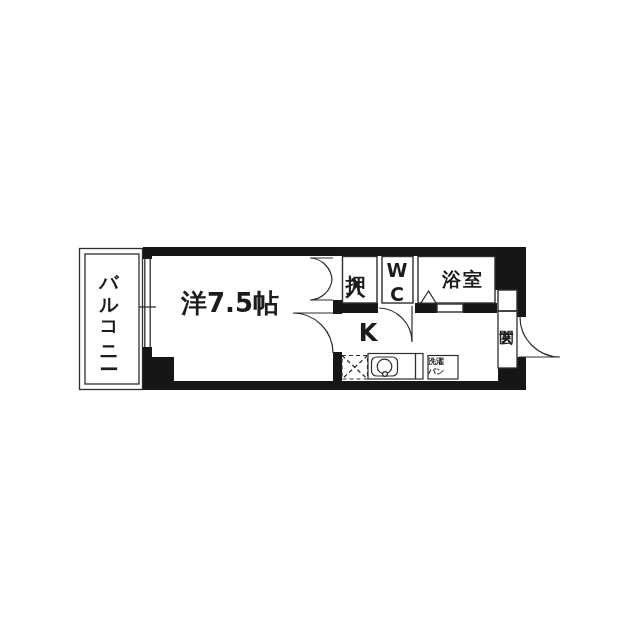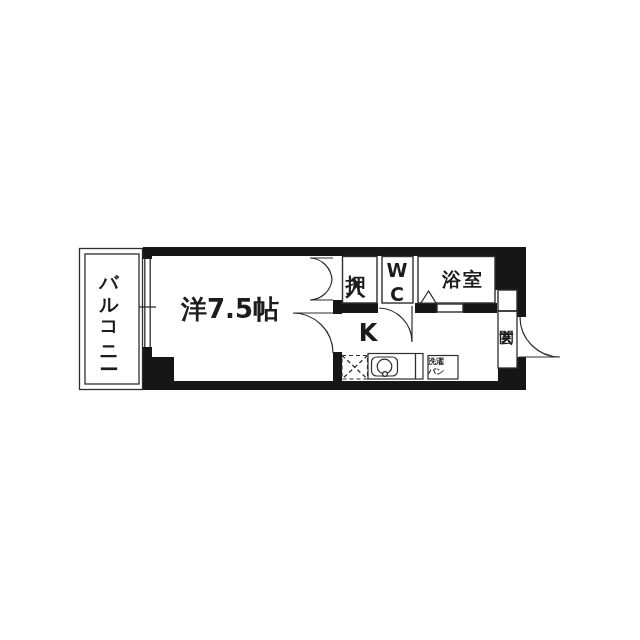--- a/index.html
+++ b/index.html
@@ -33,21 +33,21 @@
   .label {
     position: absolute;
     color: var(--text);
     font-weight: 600;
     white-space: nowrap;
   }
   .v { writing-mode: vertical-rl; }
   .vu { writing-mode: vertical-rl; text-orientation: upright; }
 
   .balcony-label  { left: 100px; top: 260px; width: 23px; height: 124px; font-size: 19px; letter-spacing: 3px; }
-  .room-label     { left: 150px; top: 294px; width: 160px; text-align: center; font-size: 26px; line-height: 30px; }
+  .room-label     { left: 150px; top: 288px; width: 160px; text-align: center; font-size: 26px; line-height: 30px; }
   .closet-label   { left: 349px; top: 259px; width: 21px; height: 45px; font-size: 20px; letter-spacing: 1px; }
   .wc-label       { left: 388px; top: 259px; width: 20px; height: 45px; font-size: 19px; letter-spacing: 2px; }
   .bath-label     { left: 418px; top: 268px; width: 90px; text-align: center; font-size: 19px; letter-spacing: 2px; line-height: 22px; }
   .kitchen-label  { left: 348px; top: 320px; width: 40px; text-align: center; font-size: 24px; line-height: 27px; }
   .entrance-label { left: 500px; top: 318px; width: 16px; height: 50px; font-size: 14px; letter-spacing: 1px; }
   .washer-label   { left: 428px; top: 357px; width: 16px; text-align: center; font-size: 8px; line-height: 9.5px; font-weight: 600; }
 </style>
 </head>
 <body>
 

